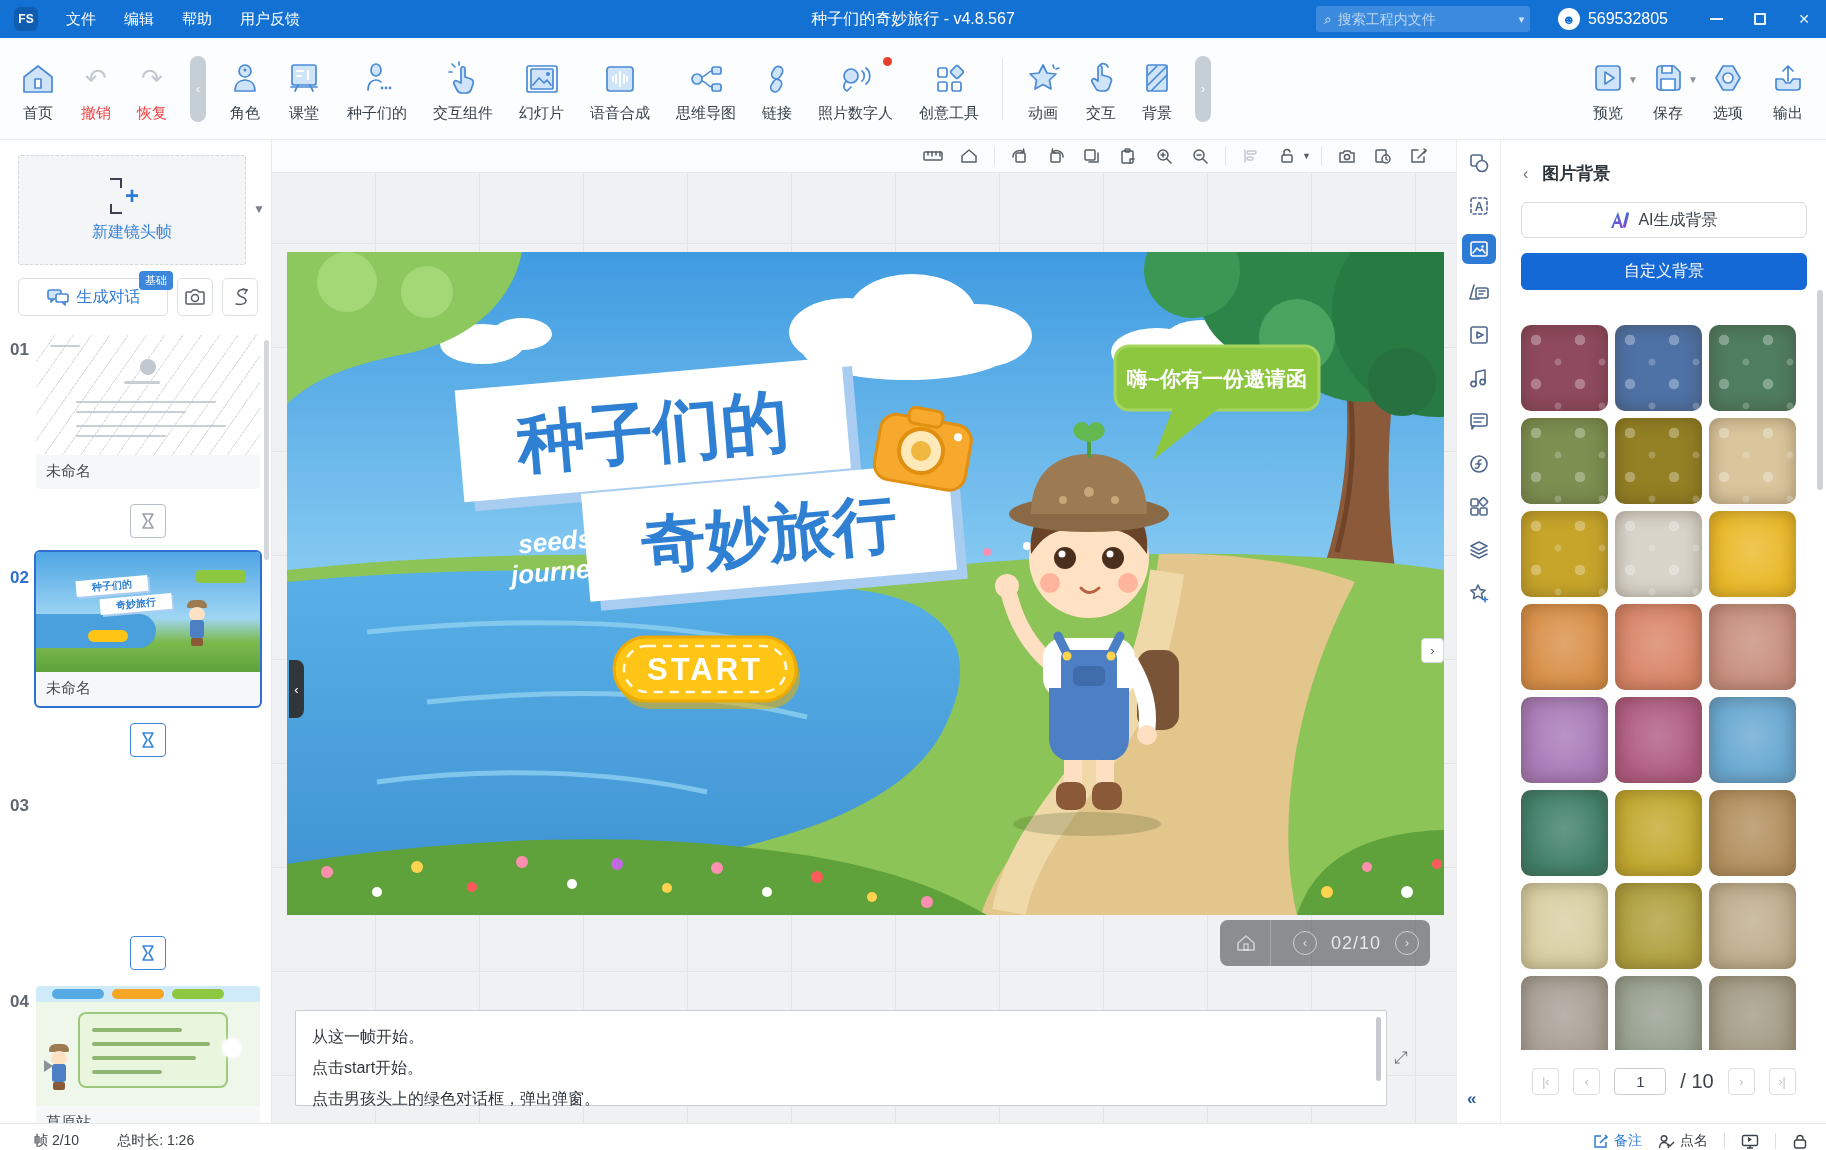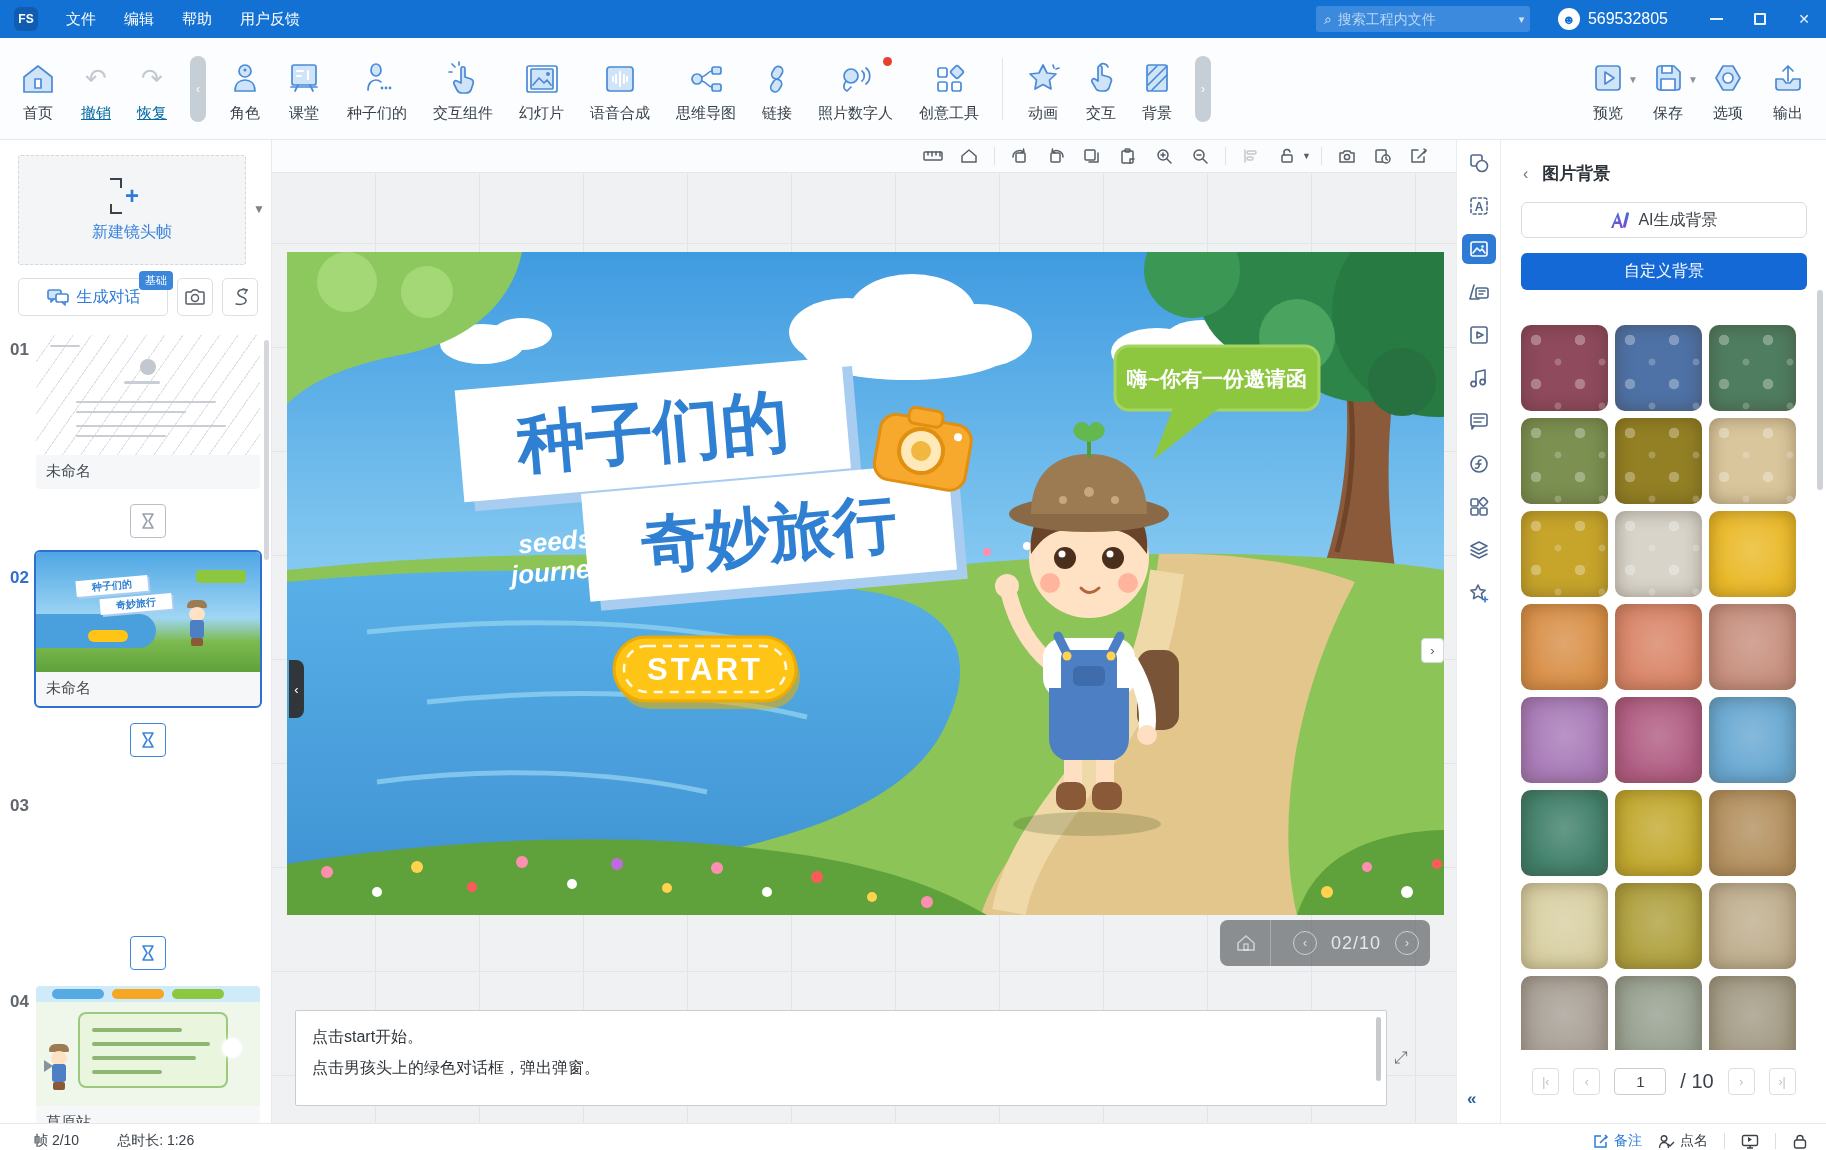--- a/index.html
+++ b/index.html
@@ -21,21 +21,21 @@
   .avatar { width:22px; height:22px; border-radius:50%; background:#fff; display:flex; align-items:center; justify-content:center; color:#1371d3; font-size:13px; margin-right:8px; }
   .uid { font-size:16px; margin-right:26px; }
   .winbtn { width:44px; height:38px; display:flex; align-items:center; justify-content:center; font-size:14px; color:#eaf2fb; }
   .wb-min { width:13px; border-top:2px solid #eaf2fb; }
   .wb-max { width:12px; height:12px; border:2px solid #eaf2fb; border-radius:1px; }
 
   
   .toolbar { position:absolute; top:38px; left:0; width:1826px; height:102px; background:#fcfdfe; border-bottom:1px solid #e6e8ea; display:flex; align-items:center; padding:0 8px; z-index:40; }
   .titem { display:flex; flex-direction:column; align-items:center; justify-content:center; gap:9px; padding:0 13px; position:relative; cursor:default; }
   .titem .lbl { font-size:15px; color:#36404a; white-space:nowrap; }
-  .titem.disabled .lbl { color:#0369a1;text-decoration:underline; }
+  .titem.disabled .lbl { color:#ef4444; }
   .ticon { height:40px; display:flex; align-items:flex-end; justify-content:center; }
   .undo-glyph { font-size:26px; color:#c3c9d0; line-height:34px; }
   .vpill { width:16px; height:66px; background:#c6ced6; border-radius:8px; margin:0 10px; display:flex; align-items:center; justify-content:center; color:#fff; font-size:12px; }
   .vsep { width:1px; height:62px; background:#e3e5e8; margin:0 10px; }
   .red-dot { position:absolute; top:2px; right:14px; width:9px; height:9px; border-radius:50%; background:#e8402e; }
   .dd-caret { position:absolute; right:0px; bottom:38px; font-size:10px; color:#8a939c; }
   .tright { margin-left:auto; display:flex; }
 
   svg.ic { stroke:#4a8ad6; fill:none; stroke-width:1.7; stroke-linecap:round; stroke-linejoin:round; }
   svg.ic .fl { fill:#cfe4f8; }
@@ -161,20 +161,21 @@
 <div class="app">
 
   <div class="titlebar">
     <div class="fs-logo">FS</div>
     <div class="menus">
       <div class="menu-item">文件</div>
       <div class="menu-item">编辑</div>
       <div class="menu-item">帮助</div>
       <div class="menu-item">用户反馈</div>
     </div>
+    <div class="tb-title">种子们的奇妙旅行 - v4.8.567</div>
     <div class="tb-right">
       <div class="searchbox">
         <span class="s-ico">⌕</span>
         <input placeholder="搜索工程内文件" style="">
         <span class="s-caret">▾</span>
       </div>
       <div class="avatar">☻</div>
       <div class="uid">569532805</div>
       <div class="winbtn">
           <span class="wb-min"></span>
@@ -744,20 +745,21 @@
       <div class="pp-div"></div>
       <div class="pp-circ pp-prev">‹</div>
       <div class="pp-num">02/10</div>
       <div class="pp-circ">›</div>
     </div>
 
     <div class="handle-l">‹</div>
     <div class="handle-r">›</div>
 
     <div class="notes">
+      <p>从这一帧开始。</p>
       <p>点击start开始。</p>
       <p>点击男孩头上的绿色对话框，弹出弹窗。</p>
       <div class="notes-scroll"></div>
     </div>
     <div class="notes-expand">⤢</div>
   </div>
 
   <div class="rightstrip">
     <div class="rs-item">
         <svg class="sic" width="22" height="22" viewBox="0 0 22 22">

